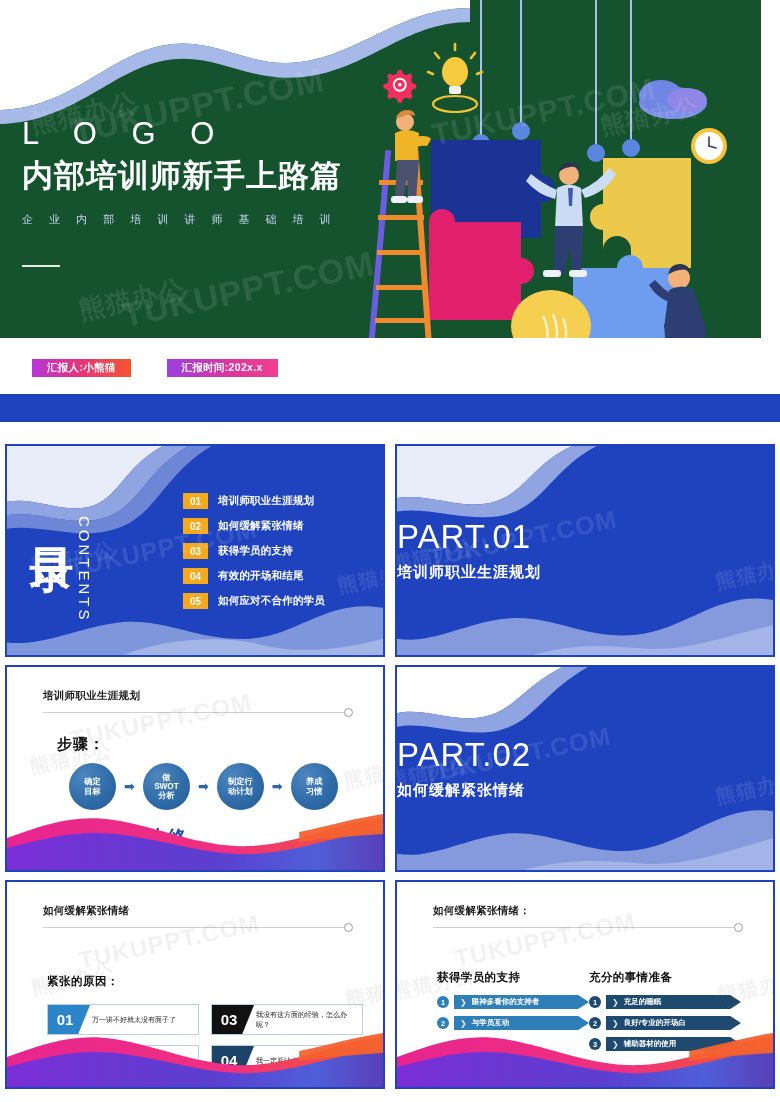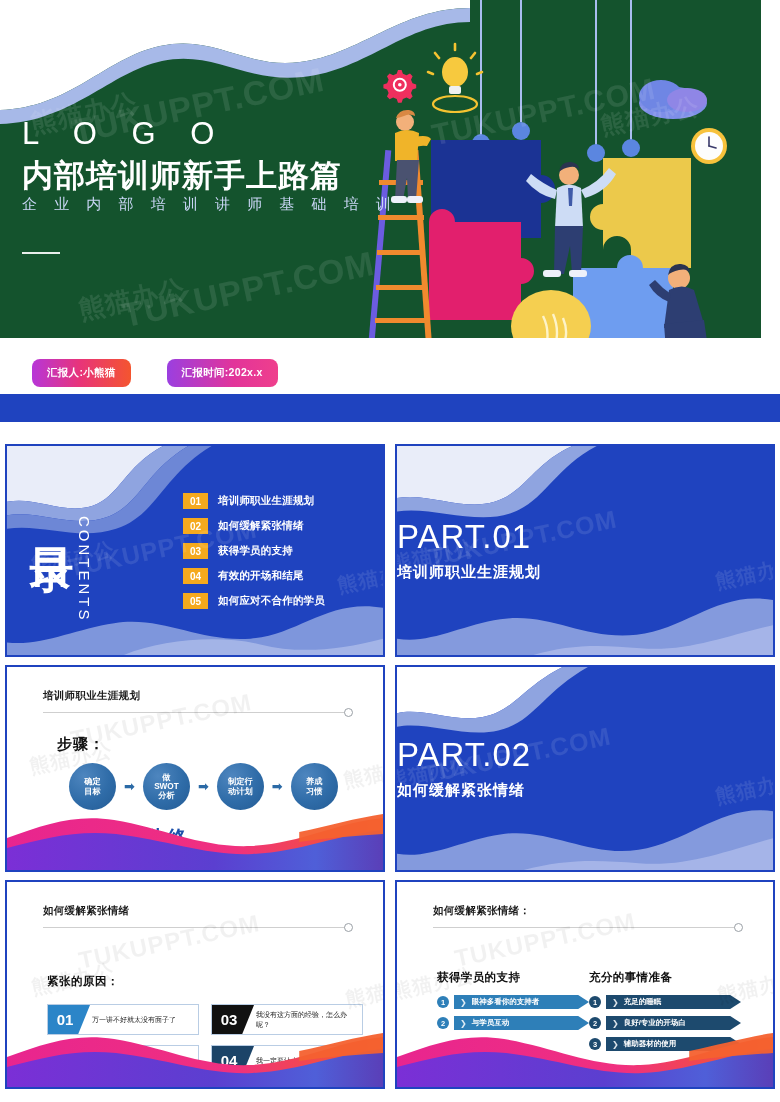--- a/index.html
+++ b/index.html
@@ -21,31 +21,31 @@
   .hero-text { position: absolute; left: 22px; top: 118px; z-index: 5; }
   .logo-text {
     color:#ffffff; font-size: 31px; letter-spacing: 13px; font-weight: 400;
     line-height: 1; margin-bottom: 9px;
   }
   .hero-title {
     color:#ffffff; font-size: 31px; font-weight: 700; letter-spacing: 1px;
     line-height: 1.18; white-space: nowrap;
   }
   .hero-sub {
-    color:#c9d6f5; font-size: 15px; letter-spacing: 6.5px; margin-top: 0;
+    color:#c9d6f5; font-size: 11px; letter-spacing: 6.5px; margin-top: 17px;
     white-space: nowrap;
   }
   .hero-dash { width: 38px; height: 2px; background:#ffffff; margin-top: 38px; opacity:.9;}
 
   .hero-white {
     position: absolute; left: 0; top: 338px; width: 780px; height: 56px; background:#fff;
   }
   .badges { position:absolute; left: 32px; top: 359px; display:flex; gap: 36px; z-index: 6;}
   .badge {
-    height: 28px; padding: 0 15px; border-radius: 8px; color:#fff;
+    height: 18px; padding: 0 15px; border-radius: 0; color:#fff;
     font-size: 10.5px; font-weight: 700; display:flex; align-items:center;
     white-space: nowrap; letter-spacing: .3px;
   }
   .badge.b1 { background: linear-gradient(90deg,#b736d8 0%, #e8347a 48%, #f4552f 100%); }
   .badge.b2 { background: linear-gradient(90deg,#9b3fe0 0%, #e2349a 60%, #ef3f8c 100%); }
   .hero-bottombar { position:absolute; left:0; top: 394px; width: 780px; height: 28px; background:#1f43bf; }
 
   
   .grid {
     position:absolute; left: 0; top: 440px; width: 780px; height: 662px;

